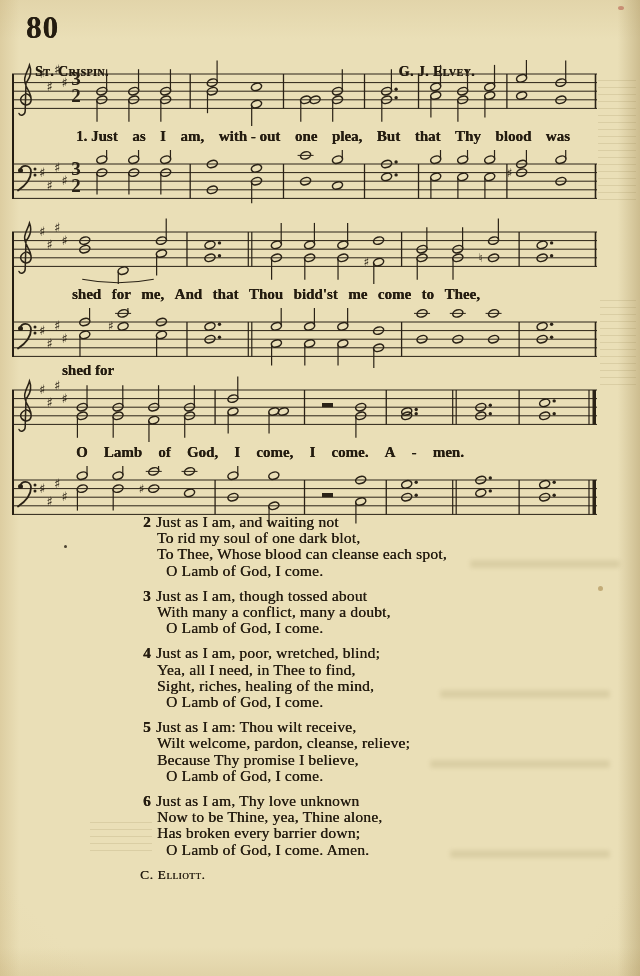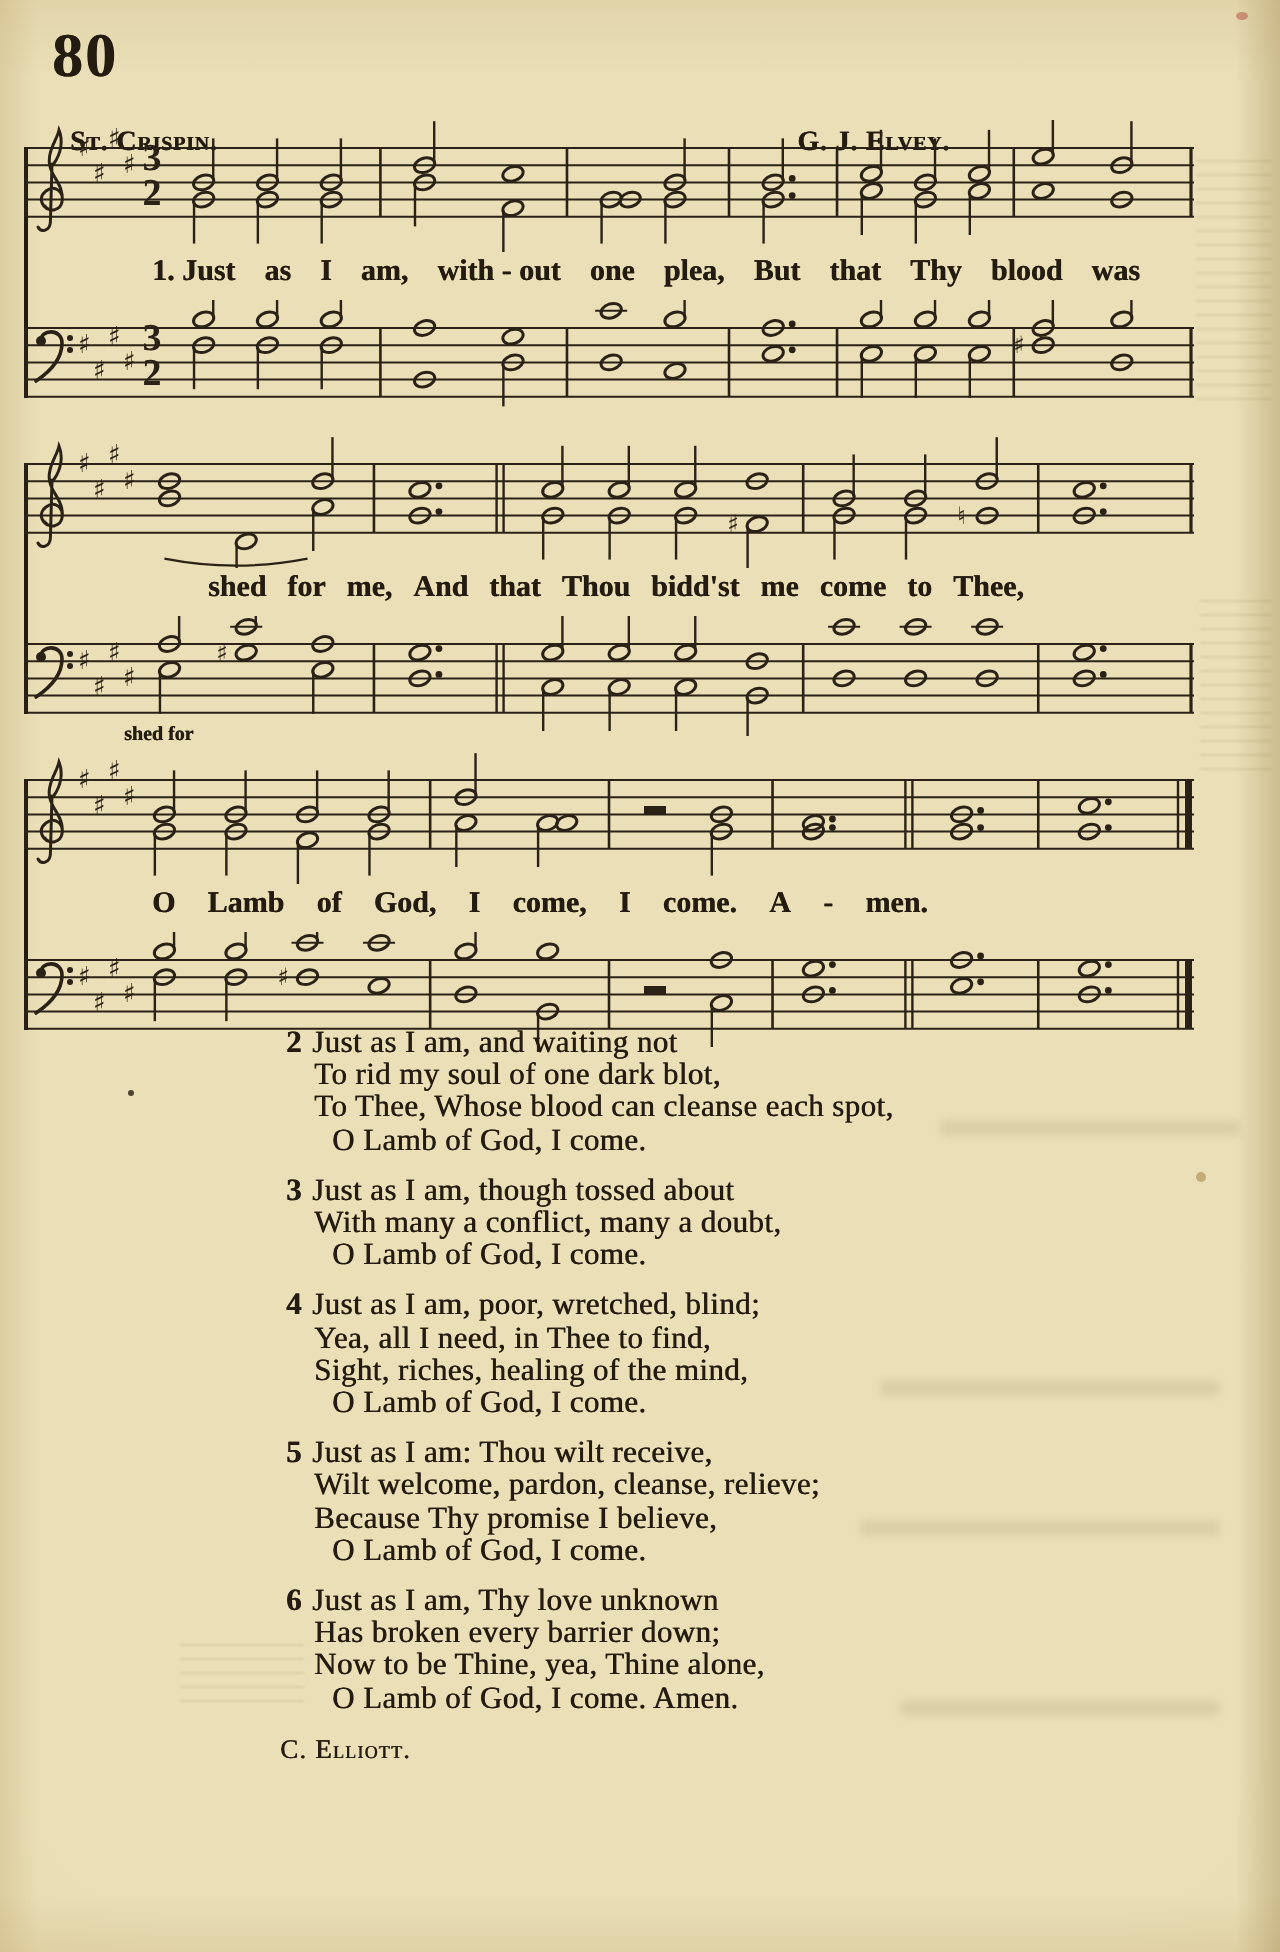--- a/index.html
+++ b/index.html
@@ -28,24 +28,24 @@
   #sys2{top:216px;height:170px;}
   #sys3{top:374px;height:154px;}
   .slot{position:relative;display:block;}
   .slot svg{display:block;}
   .lyrics{
     position:relative;height:20px;display:flex;justify-content:space-between;
     font-size:15px;font-weight:bold;white-space:nowrap;text-align:center;
   }
   .lyrics span{text-shadow:.2px 0 0 currentColor;}
   #lyr1{margin-left:64px;width:494px;}
-  #lyr2{margin-left:92px;width:408px;}
+  #lyr2{margin-left:60px;width:408px;}
   #lyr3{margin-left:64px;width:388px;}
   .shedfor{
-    position:absolute;left:50px;top:146px;font-size:10px;font-weight:bold;
+    position:absolute;left:50px;top:146px;font-size:15px;font-weight:bold;
     text-shadow:.2px 0 0 currentColor;
   }
   .sysbar{position:absolute;left:0;top:16px;width:1.6px;height:125px;background:#241c10;}
 
   .verses{position:absolute;left:140px;top:514px;width:360px;font-size:15.5px;}
   .verse{margin-bottom:9px;}
   .vline{line-height:16.2px;letter-spacing:.2px;text-shadow:.3px 0 0 currentColor;}
   .vnum{font-weight:bold;display:inline-block;width:13px;margin-left:3px;}
   .cont{margin-left:17px;}
   .refrain{margin-left:26px;}
@@ -552,22 +552,22 @@
         <div class="vline refrain">O Lamb of God, I come.</div>
       </div>
       <div class="verse">
         <div class="vline"><span class="vnum">5</span>Just as I am: Thou wilt receive,</div>
         <div class="vline cont">Wilt welcome, pardon, cleanse, relieve;</div>
         <div class="vline cont">Because Thy promise I believe,</div>
         <div class="vline refrain">O Lamb of God, I come.</div>
       </div>
       <div class="verse">
         <div class="vline"><span class="vnum">6</span>Just as I am, Thy love unknown</div>
+        <div class="vline cont">Now to be Thine, yea, Thine alone,</div>
         <div class="vline cont">Has broken every barrier down;</div>
-        <div class="vline cont">Now to be Thine, yea, Thine alone,</div>
         <div class="vline refrain">O Lamb of God, I come.  Amen.</div>
       </div>
       <div class="attr">C. Elliott.</div>
     </div>
 
   <div class="bleed bleed-lines" style="left:598px;top:80px;width:38px;height:120px;"></div>
   <div class="bleed bleed-lines" style="left:600px;top:300px;width:36px;height:90px;"></div>
   <div class="bleed bleed-lines" style="left:90px;top:822px;width:62px;height:34px;"></div>
   <div class="bleed bleed-blob" style="left:470px;top:560px;width:150px;height:8px;"></div>
   <div class="bleed bleed-blob" style="left:440px;top:690px;width:170px;height:8px;"></div>

